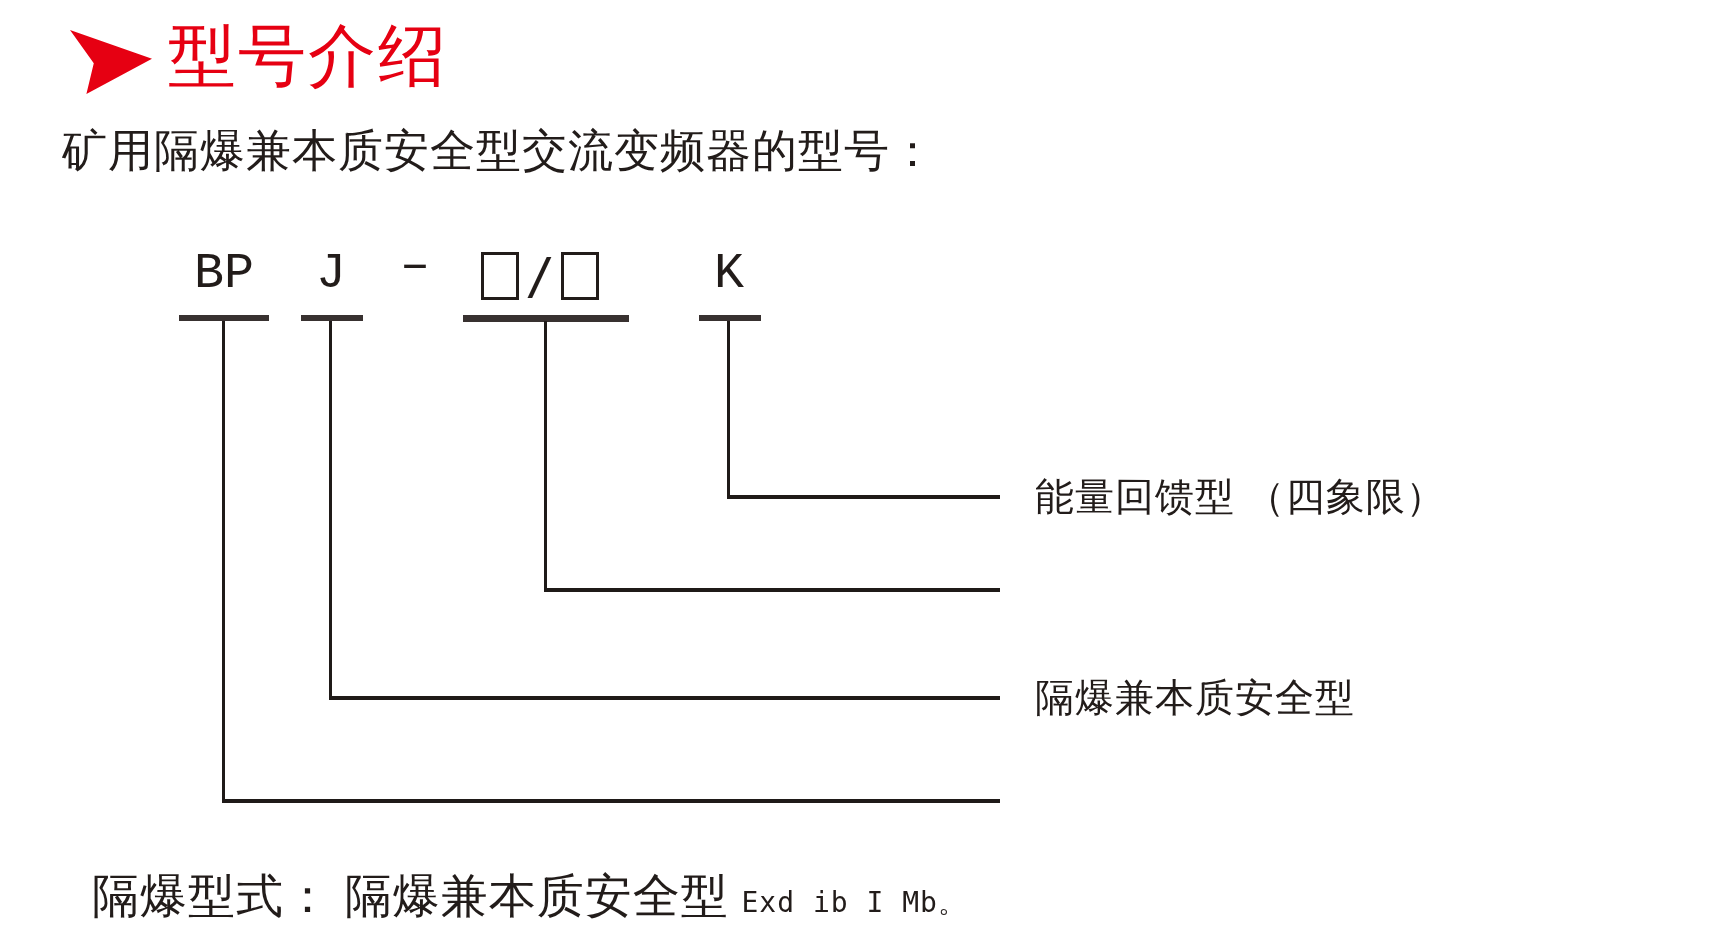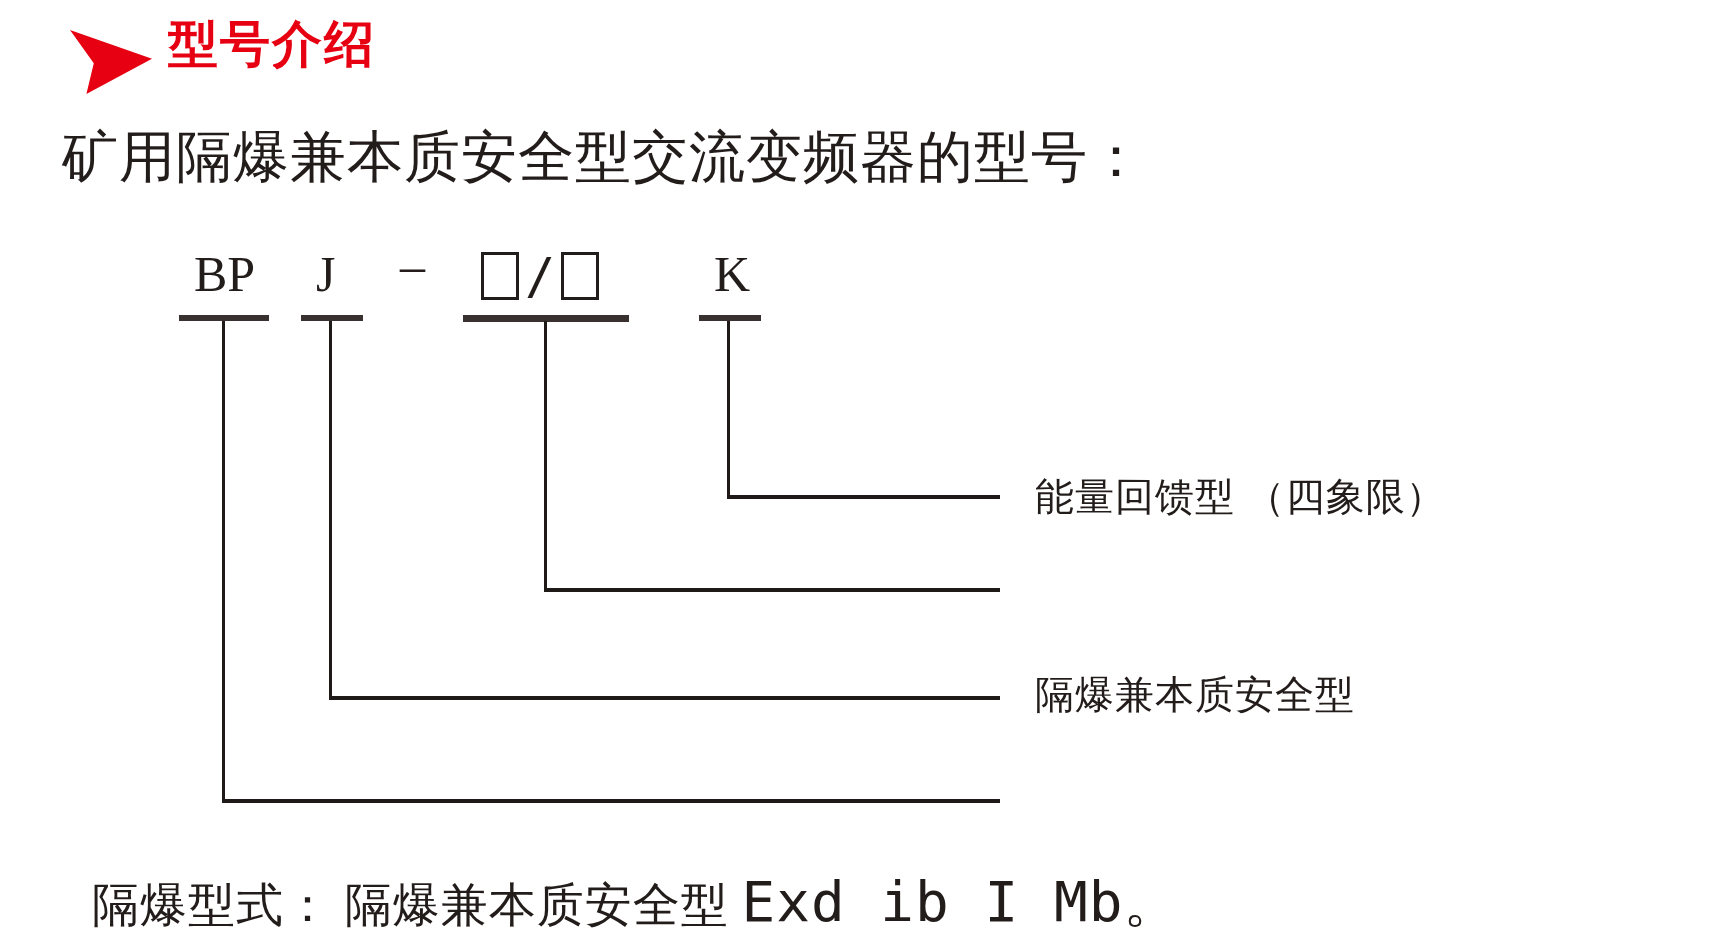--- a/index.html
+++ b/index.html
@@ -13,37 +13,37 @@
   }
   
   .arrow-icon{
     position:absolute;left:70px;top:30px;width:82px;height:64px;
     background:#e60012;
     clip-path:polygon(0% 0%, 100% 45%, 20% 100%, 29% 52%);
   }
   .page-title{
     position:absolute;left:168px;top:16px;
     font-family:"Liberation Sans", sans-serif;
-    font-weight:700;
-    font-size:50px;line-height:1.15;
+    font-weight:400;
+    font-size:68px;line-height:1.15;
     color:#e60012;
     letter-spacing:2px;
     white-space:nowrap;
   }
   
   .intro{
     position:absolute;left:62px;top:124px;
-    font-size:56px;line-height:1.2;
+    font-size:45px;line-height:1.2;
     white-space:nowrap;
     letter-spacing:1px;
   }
   
   .token{
     position:absolute;top:246px;
-    font-family:Liberation Serif, serif;
+    font-family:Liberation Mono, monospace;
     font-size:50px;line-height:56px;
     color:#221c1a;
     white-space:nowrap;
   }
   .tok-bp{left:194px;}
   .tok-j{left:316px;}
   .tok-dash{left:400px;top:238px;}
   .tok-k{left:714px;}
   .spec-group{
     position:absolute;left:481px;top:248px;
@@ -78,32 +78,32 @@
   .h-bp{left:222px;top:799px;width:778px;}
   
   .legend-label{
     position:absolute;left:1035px;
     font-size:39px;line-height:50px;
     white-space:nowrap;
     letter-spacing:1px;
   }
   .l1{top:472px;}
   .l2{top:565px;}
-  .l3{top:673px;font-family:Liberation Mono, monospace;}
+  .l3{top:673px;}
   .l4{top:776px;}
   
   .footer{
     position:absolute;left:92px;top:868px;
     font-size:47px;line-height:1.2;
     white-space:nowrap;
     letter-spacing:1px;
   }
   .footer .code{
     font-family:"DejaVu Sans Mono","Liberation Mono",monospace;
-    font-size:56px;
+    font-size:28px;
   }
 </style>
 </head>
 <body>
 
 <div class="canvas">
 
   <div class="arrow-icon"></div>
   <div class="page-title">型号介绍</div>
 

